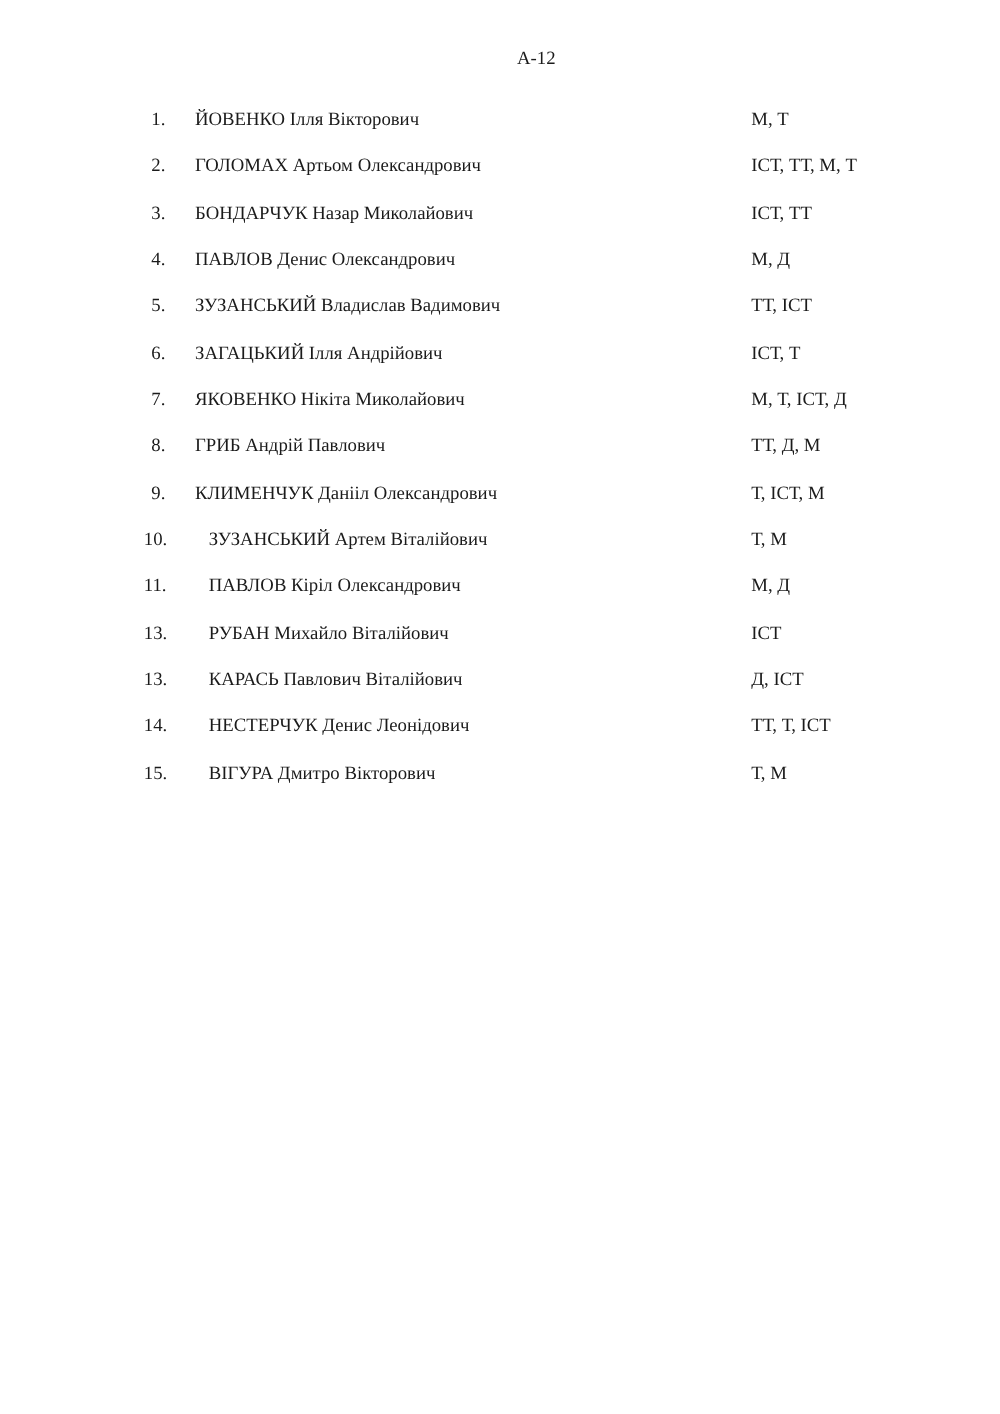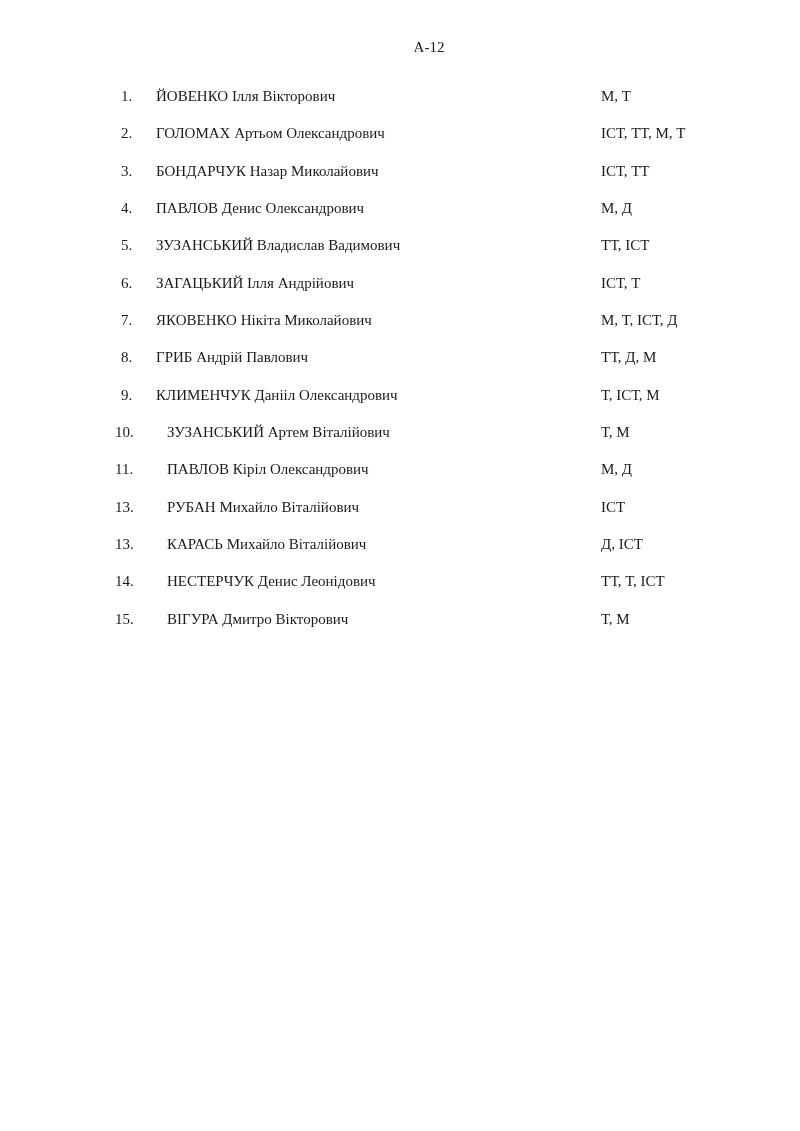--- a/index.html
+++ b/index.html
@@ -132,21 +132,21 @@
     </div>
 
     <div class="row dd">
       <span class="num">13.</span>
       <span class="name">РУБАН Михайло Віталійович</span>
       <span class="codes">ІСТ</span>
     </div>
 
     <div class="row dd">
       <span class="num">13.</span>
-      <span class="name">КАРАСЬ Михайло Віталійович</span>
+      <span class="name">КАРАСЬ Павлович Віталійович</span>
       <span class="codes">Д, ІСТ</span>
     </div>
 
     <div class="row dd">
       <span class="num">14.</span>
       <span class="name">НЕСТЕРЧУК Денис Леонідович</span>
       <span class="codes">ТТ, Т, ІСТ</span>
     </div>
 
     <div class="row dd">

